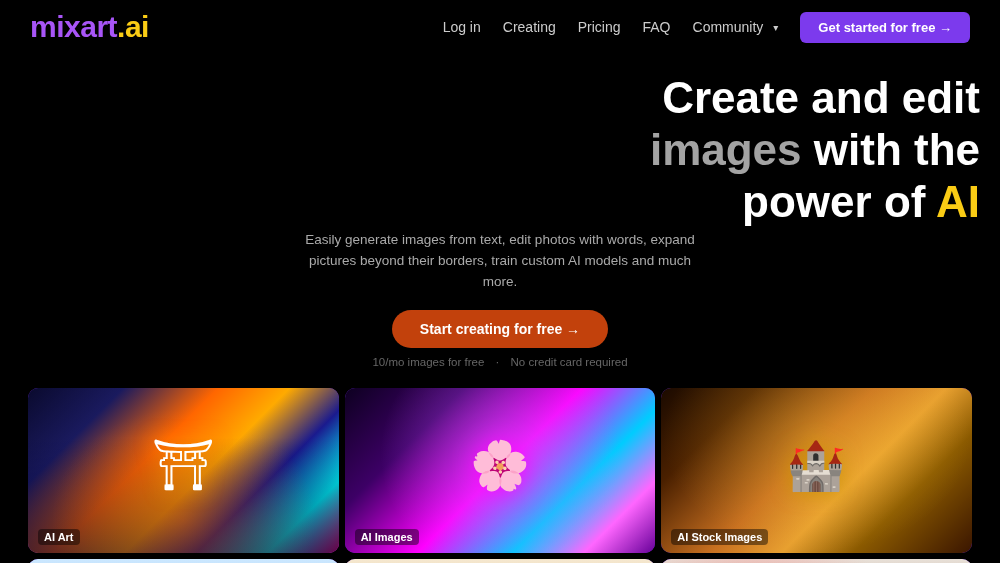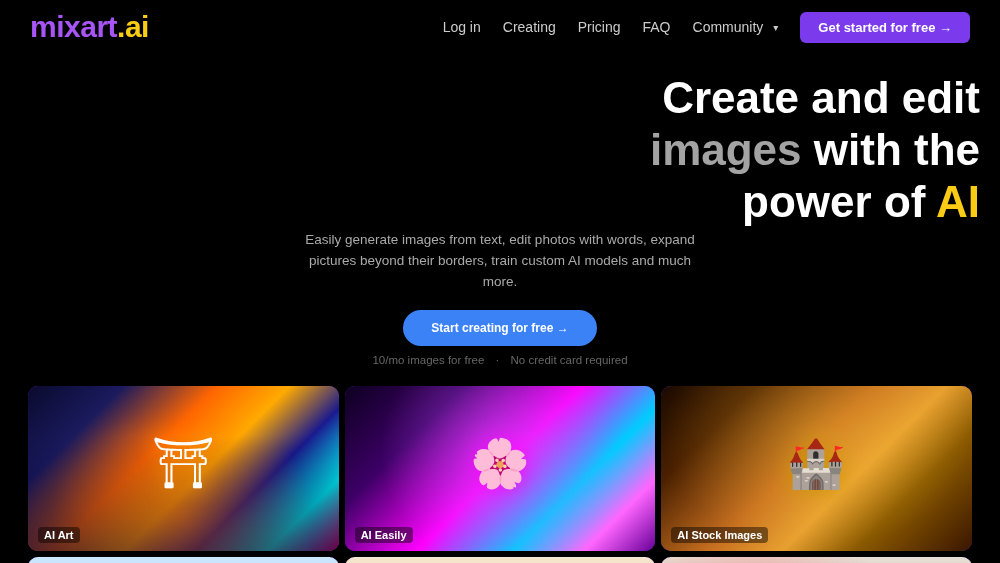--- a/index.html
+++ b/index.html
@@ -80,26 +80,26 @@
     .hero-sub {
       margin: 2px auto 0;
       max-width: 420px;
       font-size: 13.5px;
       color: #aaa;
       line-height: 1.55;
     }
     .btn-start {
       display: inline-block;
       margin-top: 18px;
-      background: #3b82f6;
+      background: #c2410c;
       color: #fff;
       border: none;
       padding: 11px 28px;
       border-radius: 25px;
-      font-size: 12px;
+      font-size: 14px;
       font-weight: 600;
       cursor: pointer;
     }
     .hero-note {
       margin-top: 8px;
       font-size: 11.5px;
       color: #666;
     }
     .hero-note span { margin: 0 4px; }
 
@@ -295,21 +295,21 @@
 
 <div class="gallery">
 
   <div class="gallery-item">
     <div class="img-samurai"></div>
     <span class="gallery-label">AI Art</span>
   </div>
 
   <div class="gallery-item">
     <div class="img-anime"></div>
-    <span class="gallery-label">AI Easily</span>
+    <span class="gallery-label">AI Images</span>
   </div>
 
   <div class="gallery-item">
     <div class="img-castle"></div>
     <span class="gallery-label">AI Stock Images</span>
   </div>
 
   <div class="gallery-item">
     <div class="img-scifi"></div>
 

